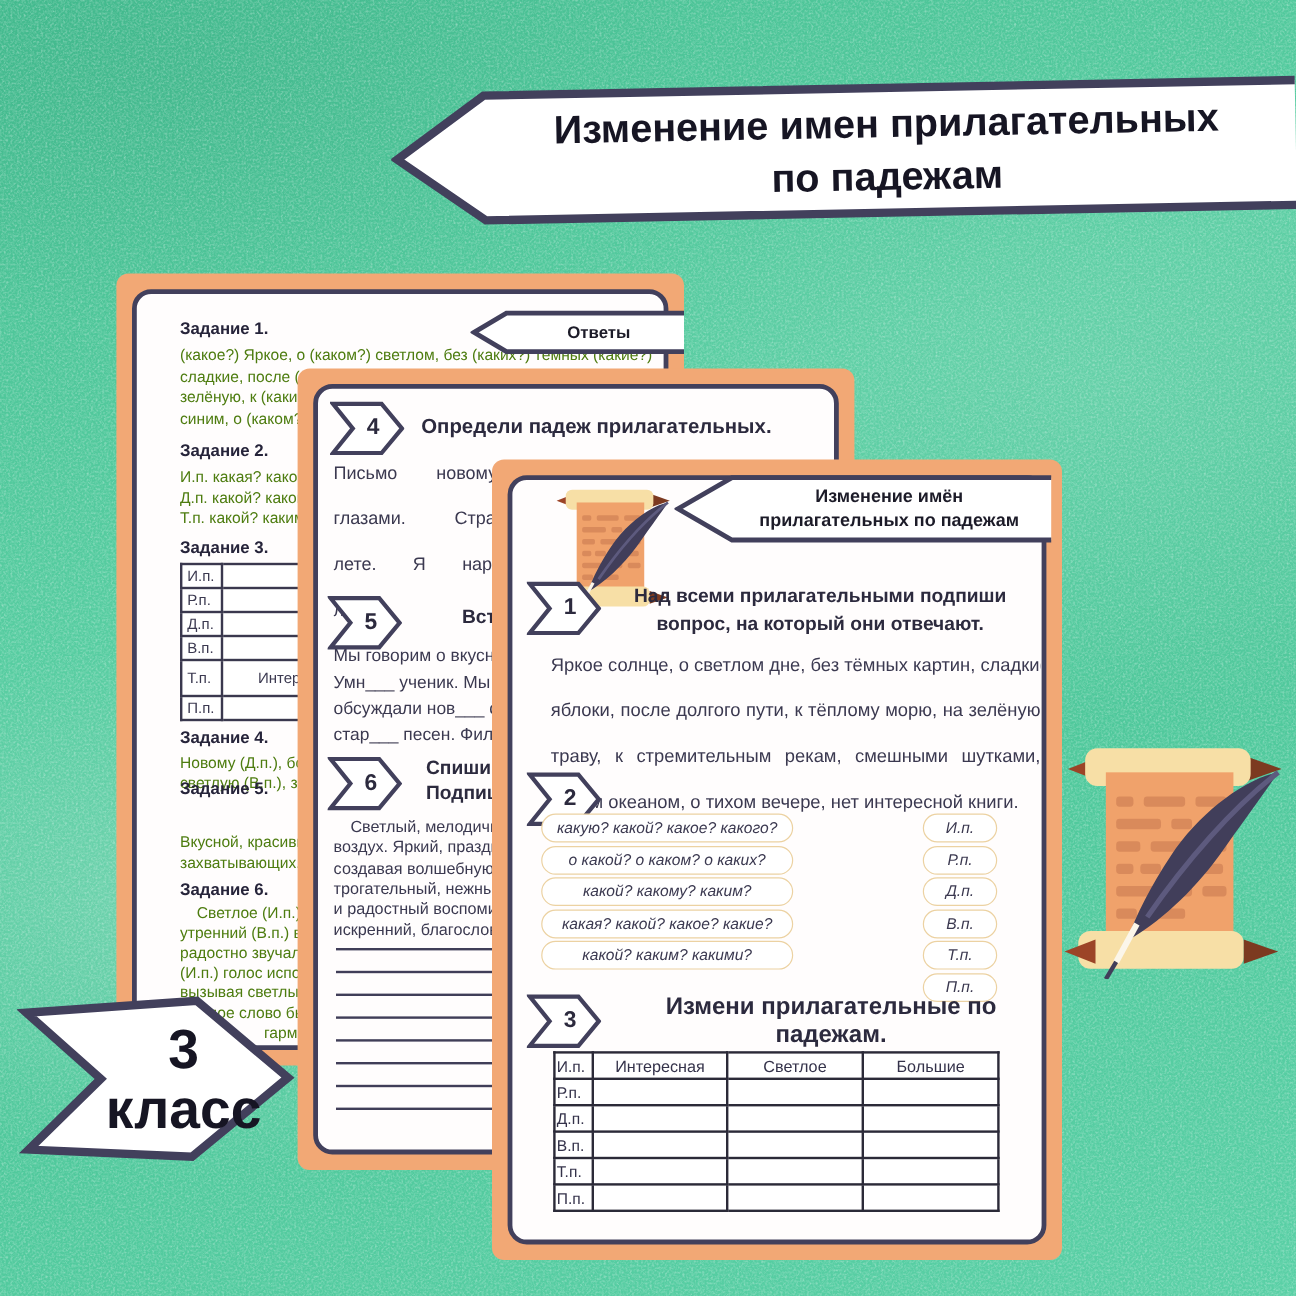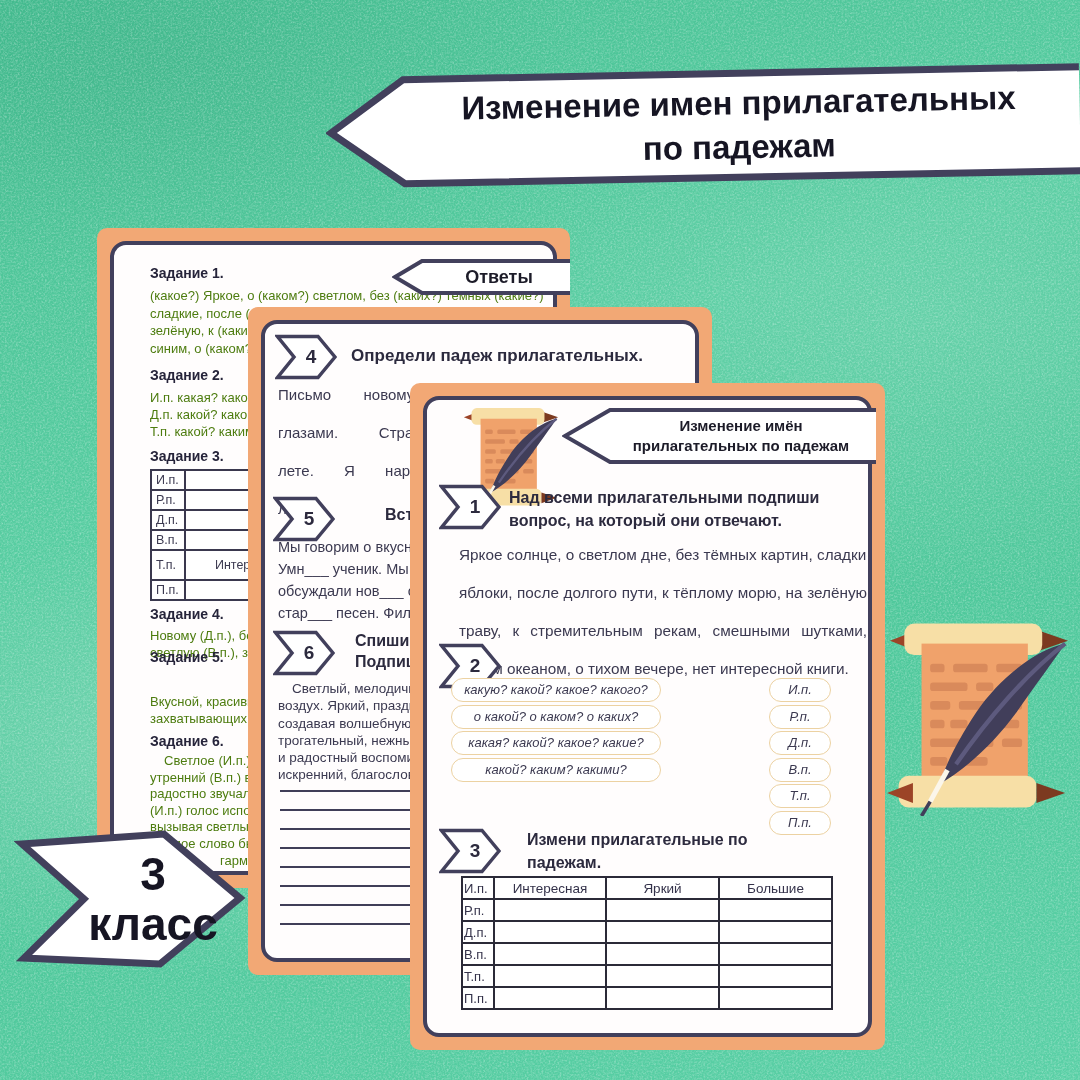--- a/index.html
+++ b/index.html
@@ -21,21 +21,21 @@
   .banner{position:absolute;z-index:2;}
   .banner svg{position:absolute;left:0;top:0;}
   .btxt{position:absolute;inset:0;display:flex;flex-direction:column;align-items:center;justify-content:center;
         font-weight:700;color:#1c1b28;text-align:center;}
   
   .chev{position:absolute;width:62px;height:46px;}
   .chev svg{position:absolute;inset:0;}
   .chev .num{position:absolute;inset:0;display:flex;align-items:center;justify-content:center;
              padding-left:10px;font-weight:700;font-size:19px;color:#2c2a3e;}
   .title{position:absolute;font-weight:700;color:#2c2a3e;}
-  .tcenter{text-align:left;}
+  .tcenter{text-align:center;}
   .line{white-space:nowrap;overflow:hidden;}
   .jline{text-align:justify;text-align-last:justify;overflow:hidden;white-space:nowrap;}
   .jlast{text-align-last:left;}
   
   .pillcol{position:absolute;display:flex;flex-direction:column;gap:2.5px;font-style:italic;}
   .pill{height:22px;line-height:21px;background:#fff;border:1.5px solid #ecd2a2;border-radius:999px;
         text-align:center;font-size:13px;color:#3b3950;overflow:hidden;white-space:nowrap;}
   
   .ftab{position:absolute;border-collapse:collapse;table-layout:fixed;background:#fff;}
   .ftab td{border:2px solid #2b2a38;height:20px;font-size:13.5px;color:#34324a;text-align:center;
@@ -165,21 +165,21 @@
         <div class="line small" style="line-height:16.6px">вызывая светлые чувства.</div>
         <div class="line small" style="line-height:16.6px">Каждое слово было наполнено</div>
         <div class="line small" style="line-height:16.6px;padding-left:70px">гармонией.</div>
       </div>
     </div>
 
     <div class="banner" style="left:295px;top:30px;width:180px;height:38px">
       <svg width="180" height="38">
           <polygon points="3,19 30,3 200,3 200,35 30,35" fill="#ffffff" stroke="#42405c" stroke-width="4"></polygon>
         </svg>
-      <div class="btxt" style="padding-left:34px;font-size:18px">Ответы</div>
+      <div class="btxt" style="padding-left:34px;font-size:14px">Ответы</div>
     </div>
   </div>
 
   <div class="page" style="left:248px;top:307px;width:464px;height:668px;z-index:2">
     <div class="page-in">
       <div class="chev" style="left:10px;top:10px">
         <svg width="62" height="46">
             <polygon points="2.5,2.5 43,2.5 60,23 43,43.5 2.5,43.5 19,23" fill="#fff" stroke="#42405c" stroke-width="3.5"></polygon>
           </svg>
         <div class="num">4</div>
@@ -258,53 +258,54 @@
       </div>
       <div class="chev" style="left:12px;top:243px">
         <svg width="62" height="46">
             <polygon points="2.5,2.5 43,2.5 60,23 43,43.5 2.5,43.5 19,23" fill="#fff" stroke="#42405c" stroke-width="3.5"></polygon>
           </svg>
         <div class="num">2</div>
       </div>
       <div class="pillcol" style="left:24px;top:278px;width:210px">
         <div class="pill">какую? какой? какое? какого?</div>
         <div class="pill">о какой? о каком? о каких?</div>
+        <div class="pill">какой? какому? каким?</div>
         <div class="pill">какая? какой? какое? какие?</div>
         <div class="pill">какой? каким? какими?</div>
       </div>
       <div class="pillcol" style="left:342px;top:278px;width:62px">
         <div class="pill">И.п.</div>
         <div class="pill">Р.п.</div>
         <div class="pill">Д.п.</div>
         <div class="pill">В.п.</div>
         <div class="pill">Т.п.</div>
         <div class="pill">П.п.</div>
       </div>
       <div class="chev" style="left:12px;top:428px">
         <svg width="62" height="46">
             <polygon points="2.5,2.5 43,2.5 60,23 43,43.5 2.5,43.5 19,23" fill="#fff" stroke="#42405c" stroke-width="3.5"></polygon>
           </svg>
         <div class="num">3</div>
       </div>
-      <div class="title tcenter" style="left:100px;right:10px;top:428px;font-size:16px;line-height:23px">
+      <div class="title tcenter" style="left:100px;right:10px;top:428px;font-size:20px;line-height:23px">
         <div>Измени прилагательные по</div>
         <div>падежам.</div>
       </div>
       <table class="ftab" style="left:34px;top:476px;width:370px">
         <colgroup>
             <col style="width:32px">
             <col style="width:112px">
             <col style="width:113px">
             <col style="width:113px">
           </colgroup>
         <tbody>
             <tr>
               <td class="case">И.п.</td>
               <td>Интересная</td>
-              <td>Яркий</td>
+              <td>Светлое</td>
               <td>Большие</td>
             </tr>
         <tr>
               <td class="case">Р.п.</td>
               <td></td>
               <td></td>
               <td></td>
             </tr>
         <tr>
               <td class="case">Д.п.</td>
@@ -327,21 +328,21 @@
         <tr>
               <td class="case">П.п.</td>
               <td></td>
               <td></td>
               <td></td>
             </tr>
       </tbody>
         </table>
     </div>
 
-    <div class="banner" style="left:152px;top:24px;width:314px;height:58px">
+    <div class="banner" style="left:152px;top:12px;width:314px;height:58px">
       <svg width="314" height="58">
           <polygon points="3,29 48,3 330,3 330,55 48,55" fill="#ffffff" stroke="#42405c" stroke-width="4"></polygon>
         </svg>
       <div class="btxt" style="padding-left:44px;font-size:15px;line-height:20px">
         <div>Изменение имён</div>
         <div>прилагательных по падежам</div>
       </div>
     </div>
   </div>
 

